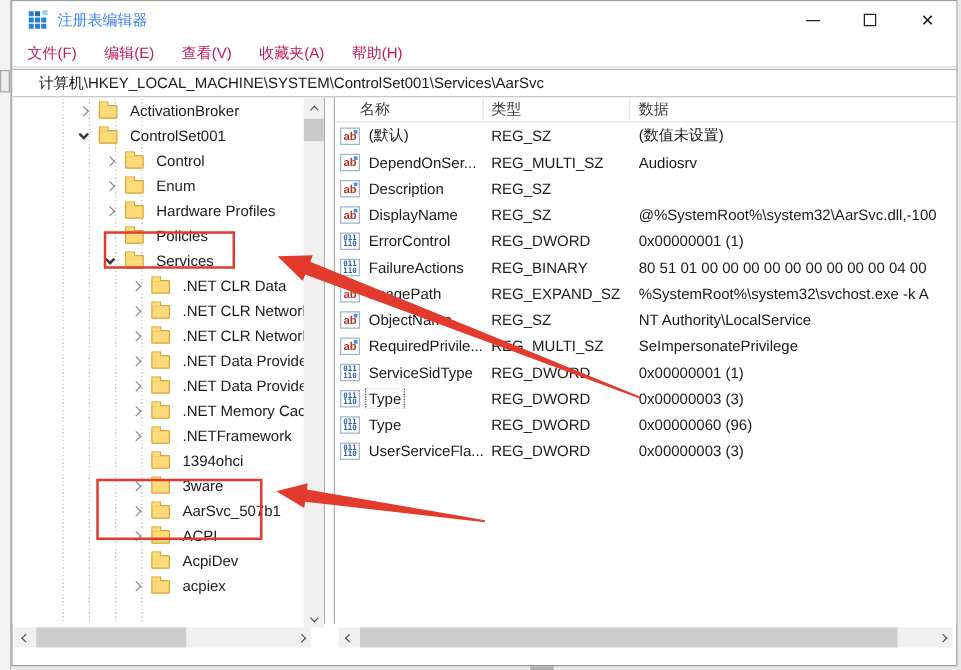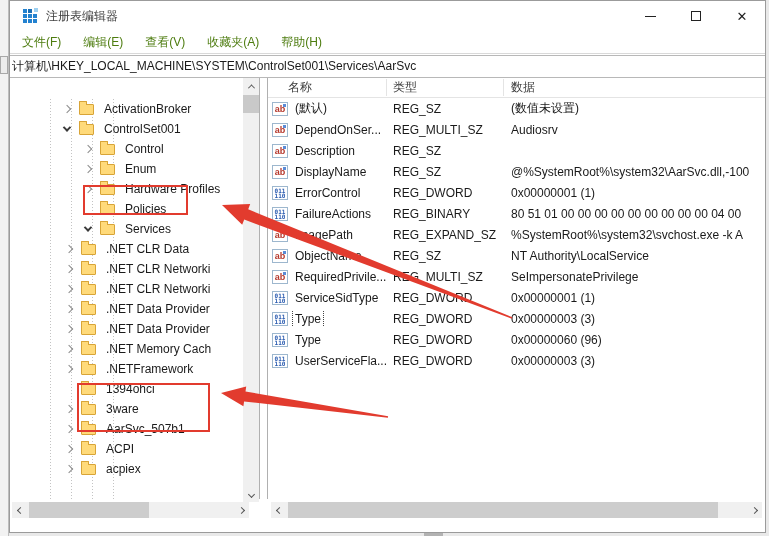--- a/index.html
+++ b/index.html
@@ -14,37 +14,37 @@
   .behind-bottom-notch{position:absolute;left:424px;top:527px;width:19px;height:9px;background:#b2b2b2;}
 
   
   .win{position:absolute;left:9px;top:0;width:757px;height:533px;background:#fff;border:1px solid #9b9b9b;}
 
   .titlebar{position:absolute;left:0;top:0;right:0;height:30px;background:#fff;display:flex;align-items:center;}
   .appicon{position:relative;width:16px;height:16px;margin:0 8px 0 12px;}
   .appicon::before{content:"";position:absolute;left:1px;bottom:1px;width:4px;height:4px;background:#2382d0;
     box-shadow:5px 0 #2382d0,10px 0 #2382d0,0 -5px #2382d0,5px -5px #2382d0,10px -5px #2382d0,0 -10px #2382d0,5px -10px #1b6fb5;}
   .appicon::after{content:"";position:absolute;right:0;top:0;width:4px;height:4px;background:#9ed0f0;}
-  .title-text{flex:1;font-size:12px;color:#404040;}
+  .title-text{flex:1;font-size:12px;color:#3b82f6;}
   .winbtns{display:flex;height:30px;}
   .winbtn{width:46px;height:30px;display:flex;align-items:center;justify-content:center;color:#222;font-size:13px;cursor:default;}
   .maxglyph{width:10px;height:10px;border:1px solid #222;}
   .minglyph{width:11px;height:1px;background:#222;display:inline-block;}
 
   .menubar{position:absolute;left:0;top:30px;right:0;height:23px;background:#fff;border-bottom:1px solid #d9d9d9;display:flex;align-items:center;padding-left:12px;gap:22px;}
-  .menu-item{color:#4d7c0f;}
-
-  .addressbar{position:absolute;left:0;top:54px;right:0;height:23px;background:#fff;border-top:1px solid #b8b8b8;border-bottom:1px solid #b8b8b8;display:flex;align-items:center;padding-left:2px;white-space:nowrap;overflow:hidden;}
+  .menu-item{color:#be185d;}
+
+  .addressbar{position:absolute;left:0;top:54px;right:0;height:23px;background:#fff;border-top:1px solid #b8b8b8;border-bottom:1px solid #b8b8b8;display:flex;align-items:center;padding-left:21px;white-space:nowrap;overflow:hidden;}
 
   
   .treepanel{position:absolute;left:0;top:77px;width:250px;bottom:33px;background:#fff;border-right:1px solid #b0b0b0;}
-  .tree-rows{position:absolute;left:0;top:1px;width:233px;bottom:0;overflow:hidden;margin-top:20px;}
+  .tree-rows{position:absolute;left:0;top:1px;width:233px;bottom:0;overflow:hidden;}
   .guide{position:absolute;top:0;bottom:0;width:1px;background-image:repeating-linear-gradient(to bottom,#c3c3c3 0 1px,transparent 1px 3px);}
   .trow{height:20px;display:flex;align-items:center;white-space:nowrap;position:relative;}
-  .lv2{padding-left:52px;} .lv3{padding-left:73px;} .lv4{padding-left:54px;}
+  .lv2{padding-left:52px;} .lv3{padding-left:73px;} .lv4{padding-left:94px;}
   .chev{display:inline-block;width:6px;height:6px;border-right:1px solid #8b8b8b;border-bottom:1px solid #8b8b8b;transform:rotate(-45deg);margin:0 9px 0 2px;flex:none;}
   .chev.exp{width:6px;height:6px;border-width:2px;border-color:#3a3a3a;transform:rotate(45deg) translate(-1px,-1px);}
   .chev.none{visibility:hidden;}
   .folder{position:relative;width:15px;height:11px;background:#ffda7a;border:1px solid #d8a437;border-radius:1px;margin-right:7px;flex:none;}
   .folder::before{content:"";position:absolute;left:-1px;top:-4px;width:6px;height:3px;background:#ffda7a;border:1px solid #d8a437;border-bottom:none;border-radius:1px 1px 0 0;}
   .tlabel{padding:1px 3px;}
   .trow.sel .tlabel{background:#cbcbcb;}
 
   
   .vscroll{position:absolute;left:233px;top:77px;width:16px;height:424px;background:#f0f0f0;}
@@ -218,20 +218,25 @@
             <span class="chev"></span>
             <span class="folder"></span>
             <span class="tlabel">AarSvc_507b1</span>
           </div>
         <div class="trow lv4">
             <span class="chev"></span>
             <span class="folder"></span>
             <span class="tlabel">ACPI</span>
           </div>
         <div class="trow lv4">
+            <span class="chev none"></span>
+            <span class="folder"></span>
+            <span class="tlabel">AcpiDev</span>
+          </div>
+        <div class="trow lv4">
             <span class="chev"></span>
             <span class="folder"></span>
             <span class="tlabel">acpiex</span>
           </div>
 
       </div>
     </div>
 
     <div class="vscroll">
       <div class="varrow up" style="top:0">

